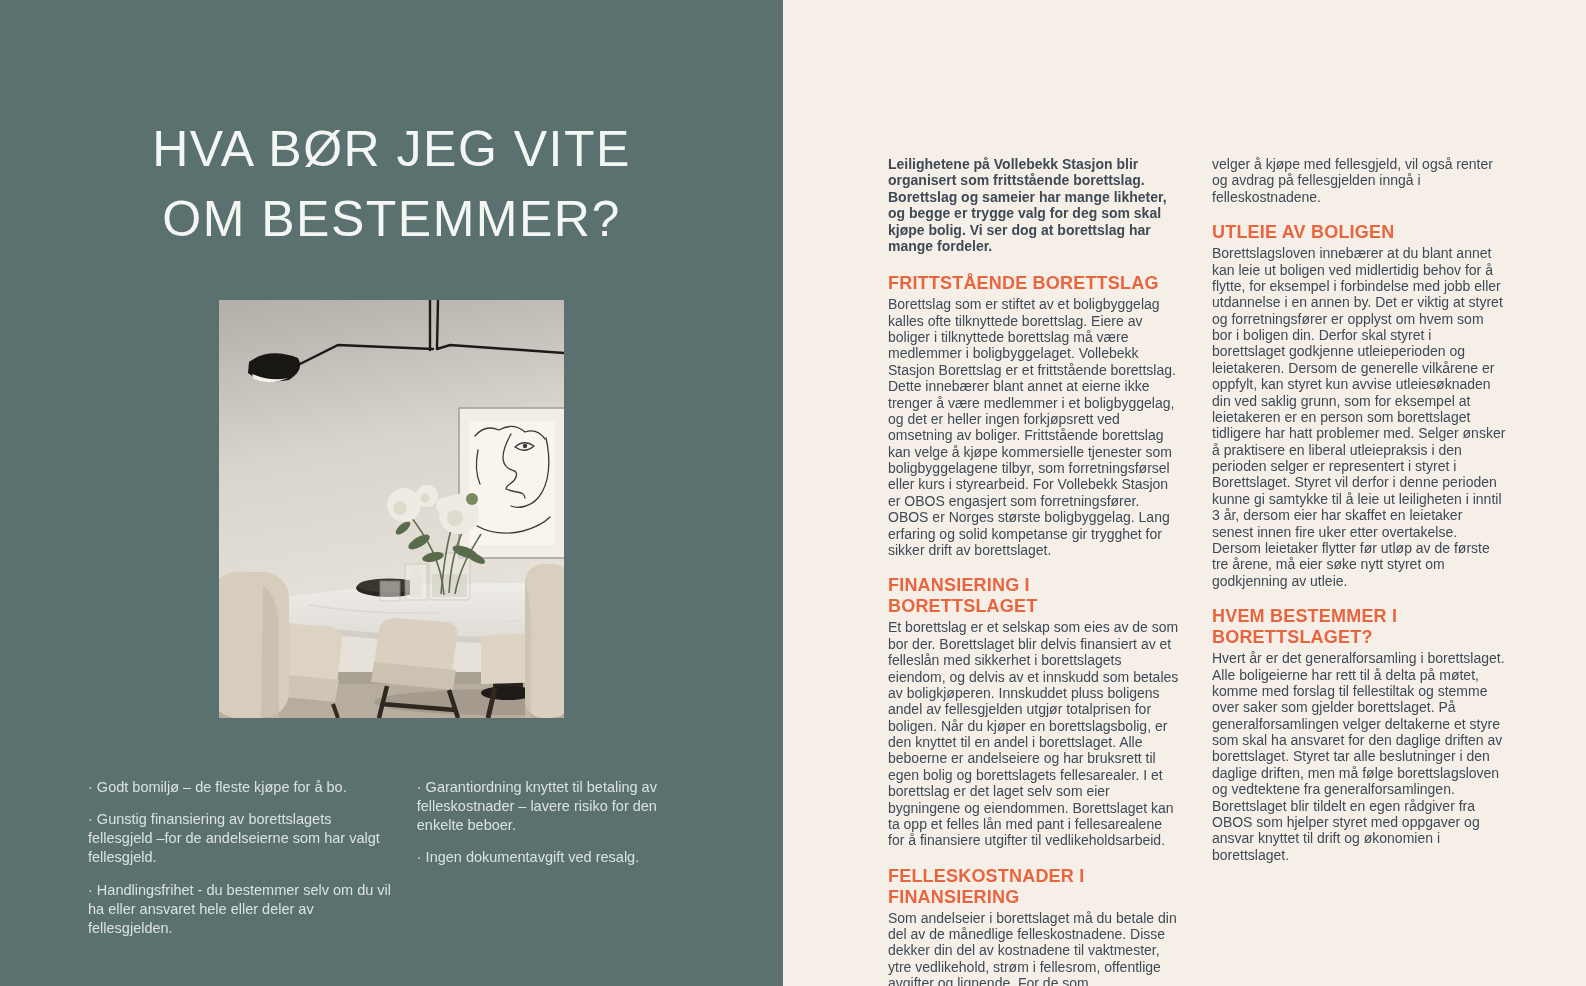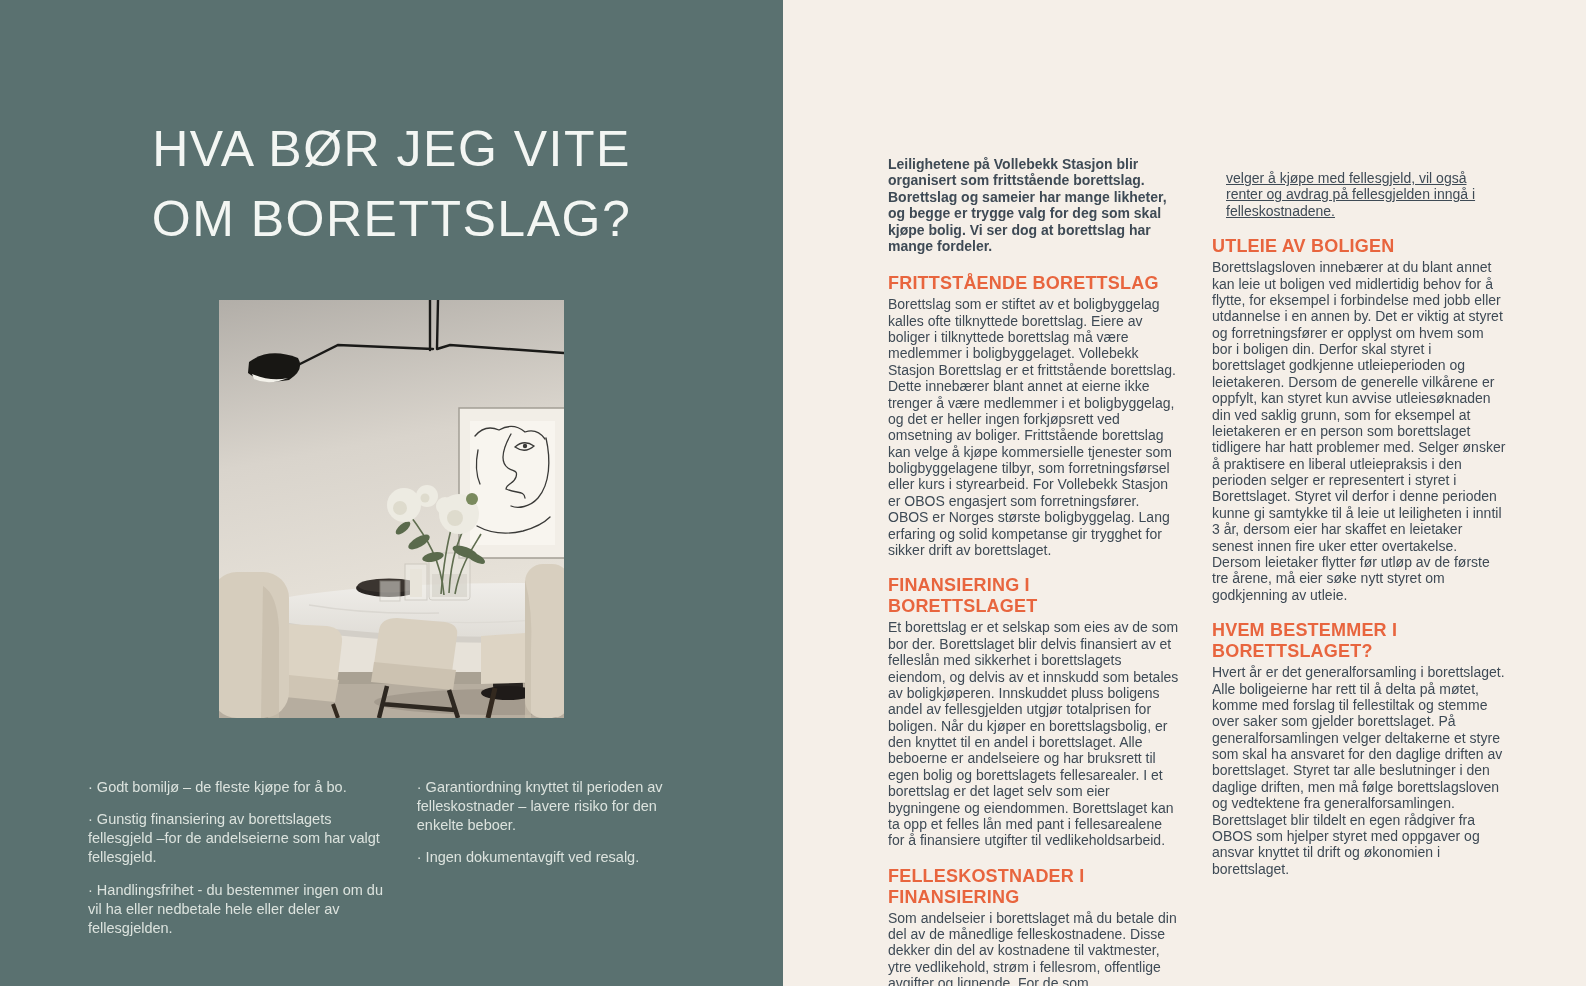--- a/index.html
+++ b/index.html
@@ -41,38 +41,38 @@
   .page-right{
     position:relative;width:803px;height:818px;flex:0 0 803px;
     background:#F5EFE8;
   }
   .columns{
     position:absolute;left:89px;top:156px;
     display:flex;gap:30px;
   }
   .col{width:294px;color:#3E4A55;font-size:14px;line-height:1.17;}
   .intro{font-weight:bold;margin:0 0 19px 0;}
-  .cont{margin:14px;text-decoration:underline;}
+  .cont{margin:0;}
   .sec-heading{
     color:#E8653E;font-size:18px;font-weight:bold;
     letter-spacing:0.2px;
     margin:17px 0 2px 0;
   }
   .sec-body{margin:0;}
 </style>
 </head>
 <body>
 
 <div class="spread">
 
   <section class="page-left">
 
     <h1 class="page-title">
       <span>HVA BØR JEG VITE</span><br>
-      <span>OM BORETTSLAG?</span>
+      <span>OM BESTEMMER?</span>
     </h1>
 
     <div class="photo-frame">
       <svg viewBox="0 0 345 418" xmlns="http://www.w3.org/2000/svg">
         <defs>
           <linearGradient id="wallg" x1="0" y1="0" x2="0.15" y2="1">
             <stop offset="0" stop-color="#B2AEA8"></stop>
             <stop offset="0.4" stop-color="#D9D4CC"></stop>
             <stop offset="0.8" stop-color="#E7E2D9"></stop>
           </linearGradient>
@@ -174,24 +174,24 @@
           <rect x="306" y="264" width="45" height="154" rx="18" fill="#D8CFBF"></rect>
           <path d="M306 280 q 8 30 6 70 l 0 68 -6 0 Z" fill="#C9BFAE" opacity="0.7"></path>
         </g>
       </svg>
     </div>
 
     <div class="benefits">
       <div class="bcol1">
         <p>· Godt bomiljø – de fleste kjøpe for å bo.</p>
         <p>· Gunstig finansiering av borettslagets fellesgjeld –for de andelseierne som har valgt fellesgjeld.</p>
-        <p>·  Handlingsfrihet - du bestemmer ingen om du vil ha eller nedbetale hele eller deler av fellesgjelden.</p>
+        <p>·  Handlingsfrihet - du bestemmer selv om du vil ha eller ansvaret hele eller deler av fellesgjelden.</p>
       </div>
       <div class="bcol2">
-        <p>· Garantiordning knyttet til perioden av felleskostnader – lavere risiko for den enkelte beboer.</p>
+        <p>· Garantiordning knyttet til betaling av felleskostnader – lavere risiko for den enkelte beboer.</p>
         <p>· Ingen dokumentavgift ved resalg.</p>
       </div>
     </div>
   </section>
 
   <section class="page-right">
     <div class="columns">
 
       <div class="col">
         <p class="intro">Leilighetene på Vollebekk Stasjon blir organisert som frittstående borettslag. Borettslag og sameier har mange likheter, og begge er trygge valg for deg som skal kjøpe bolig. Vi ser dog at borettslag har mange fordeler.</p>

